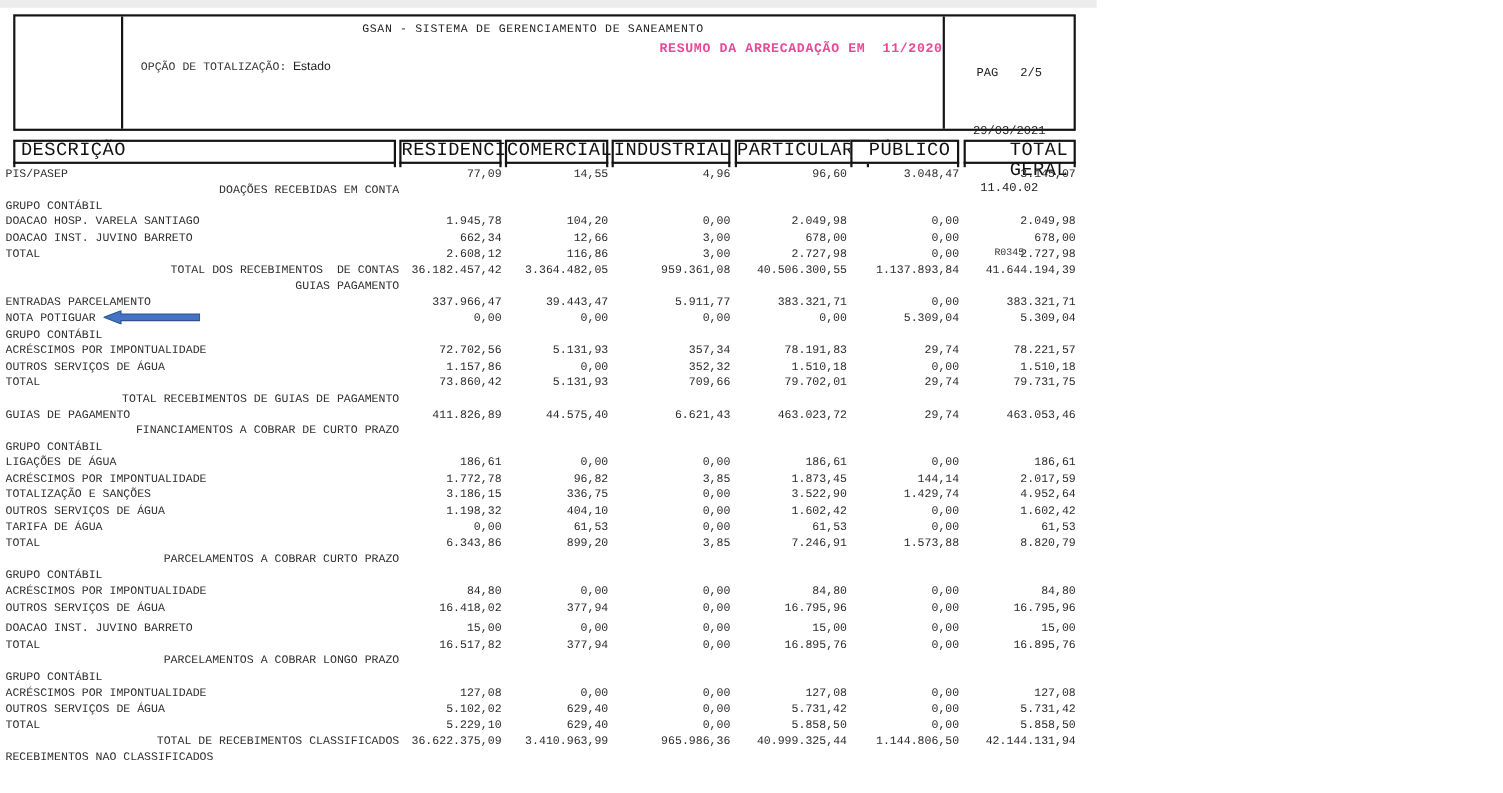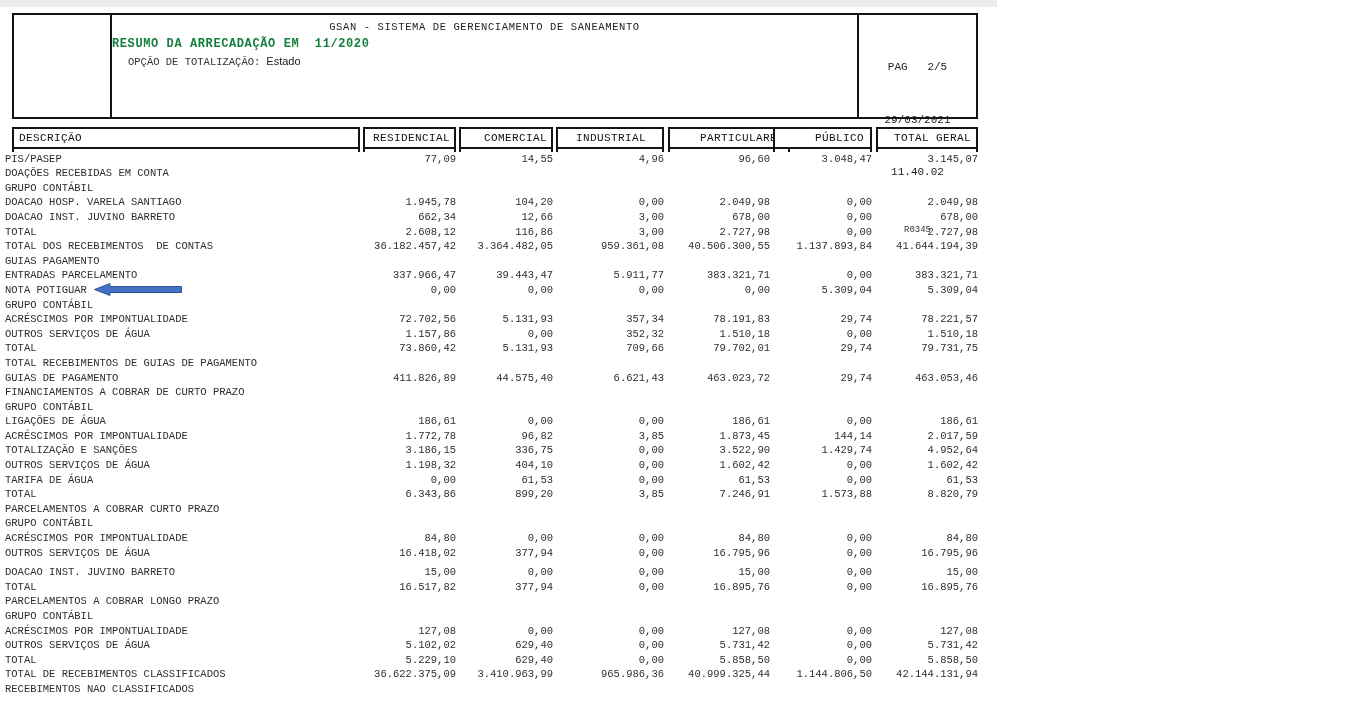--- a/index.html
+++ b/index.html
@@ -10,33 +10,33 @@
   .top-strip { position:absolute; left:0; top:0; width:997px; height:7px; background:#ececec; }
 
   
   .header-box {
     position:absolute; left:12px; top:13px; width:966px; height:106px;
     border:2px solid #141414; box-sizing:border-box; display:flex; background:#fff;
   }
   .logo-cell { width:96px; border-right:2px solid #141414; }
   .titles { flex:1; position:relative; }
   .sys-title { margin-top:6px; text-align:center; font-size:10.5px; letter-spacing:0.6px; color:#222; white-space:pre; }
-  .rep-title { margin-top:4px; text-align:left; font-size:12px; font-weight:bold; letter-spacing:0.6px; color:#15803d; white-space:pre; }
+  .rep-title { margin-top:4px; text-align:right; font-size:12px; font-weight:bold; letter-spacing:0.6px; color:#ec4899; white-space:pre; }
   .totalization { position:absolute; left:16px; top:40px; font-size:10.5px; color:#333; white-space:pre; }
   .tot-value { font-family:"Liberation Sans", sans-serif; font-size:11px; color:#222; margin-left:6px; }
   .page-cell {
     width:119px; border-left:2px solid #141414; box-sizing:border-box;
     padding-top:9px; text-align:center; font-size:11px; color:#222; line-height:17.5px; white-space:pre;
   }
   .rcode { font-size:9px; margin-top:5px; color:#333; }
 
   
   .colbox {
     position:absolute; top:127px; height:22px; box-sizing:border-box;
-    border:2px solid #141414; background:#fff; font-size:11px; color:#111;
+    border:2px solid #141414; background:#fff; font-size:17px; color:#111;
     line-height:18px; letter-spacing:0.4px;
   }
   .colbox::before, .colbox::after {
     content:""; position:absolute; bottom:-5px; width:2px; height:5px; background:#141414;
   }
   .colbox::before { left:-2px; }
   .colbox::after { right:-2px; }
   .cb0 { left:12px;  width:348px; padding-left:5px; text-align:left; }
   .cb1 { left:363px; width:93px;  padding-right:4px; text-align:right; }
   .cb2 { left:459px; width:94px;  padding-right:4px; text-align:right; }
@@ -51,21 +51,21 @@
     border-collapse:collapse; table-layout:fixed;
   }
   table.body tr { height:14.6px; }
   table.body tr.gap { height:19.6px; }
   table.body td {
     padding:0; font-size:10.5px; color:#2e2e2e; vertical-align:bottom;
     line-height:12px; overflow:hidden; white-space:pre;
   }
   td.desc { text-align:left; }
   td.ind0 { padding-left:0px; }
-  td.ind1 { padding-left:43px; }
+  td.ind1 { padding-left:43px;text-align:right; }
   td.ind2 { padding-left:67px; }
   td.ind3 { padding-left:91px; }
   td.num { text-align:right; }
   td.c0 { padding-right:19px; }
   td.c1 { padding-right:18px; }
   td.c2 { padding-right:9px; }
   td.c3 { padding-right:5px; }
   td.c4 { padding-right:10px; }
   td.c5 { padding-right:5px; }
   .arrow-svg { vertical-align:-3px; margin-left:7px; }

